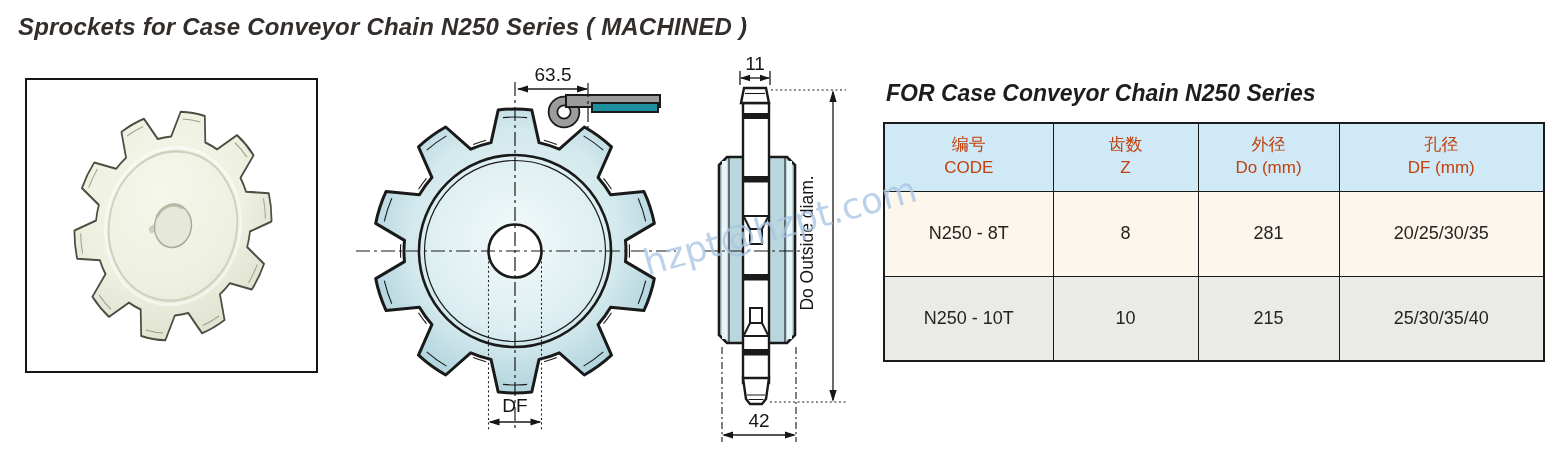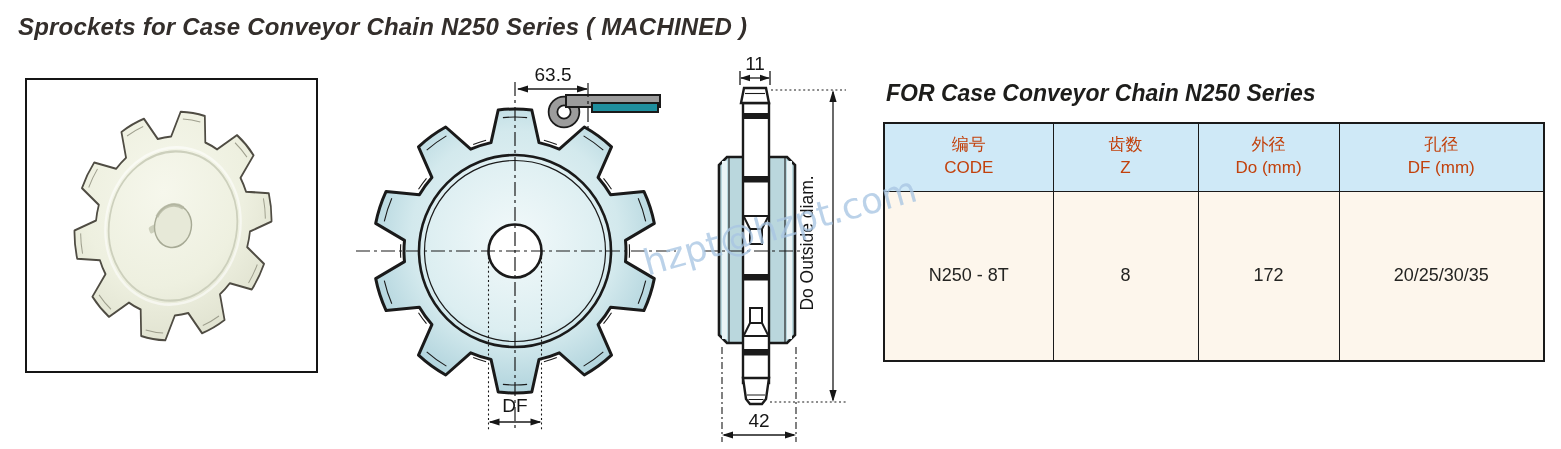--- a/index.html
+++ b/index.html
@@ -199,21 +199,27 @@
         <th>
           <span class="zh">孔径</span>
           <span class="en">DF (mm)</span>
         </th>
       </tr>
     </thead>
     <tbody>
       <tr class="cream">
         <td>N250 - 8T</td>
         <td>8</td>
-        <td>172</td>
+        <td>281</td>
         <td>20/25/30/35</td>
+      </tr>
+      <tr class="gray">
+        <td>N250 - 10T</td>
+        <td>10</td>
+        <td>215</td>
+        <td>25/30/35/40</td>
       </tr>
     </tbody>
   </table>
 
   <div class="watermark">hzpt@hzpt.com</div>
 
 </div>
 
 </body></html>

